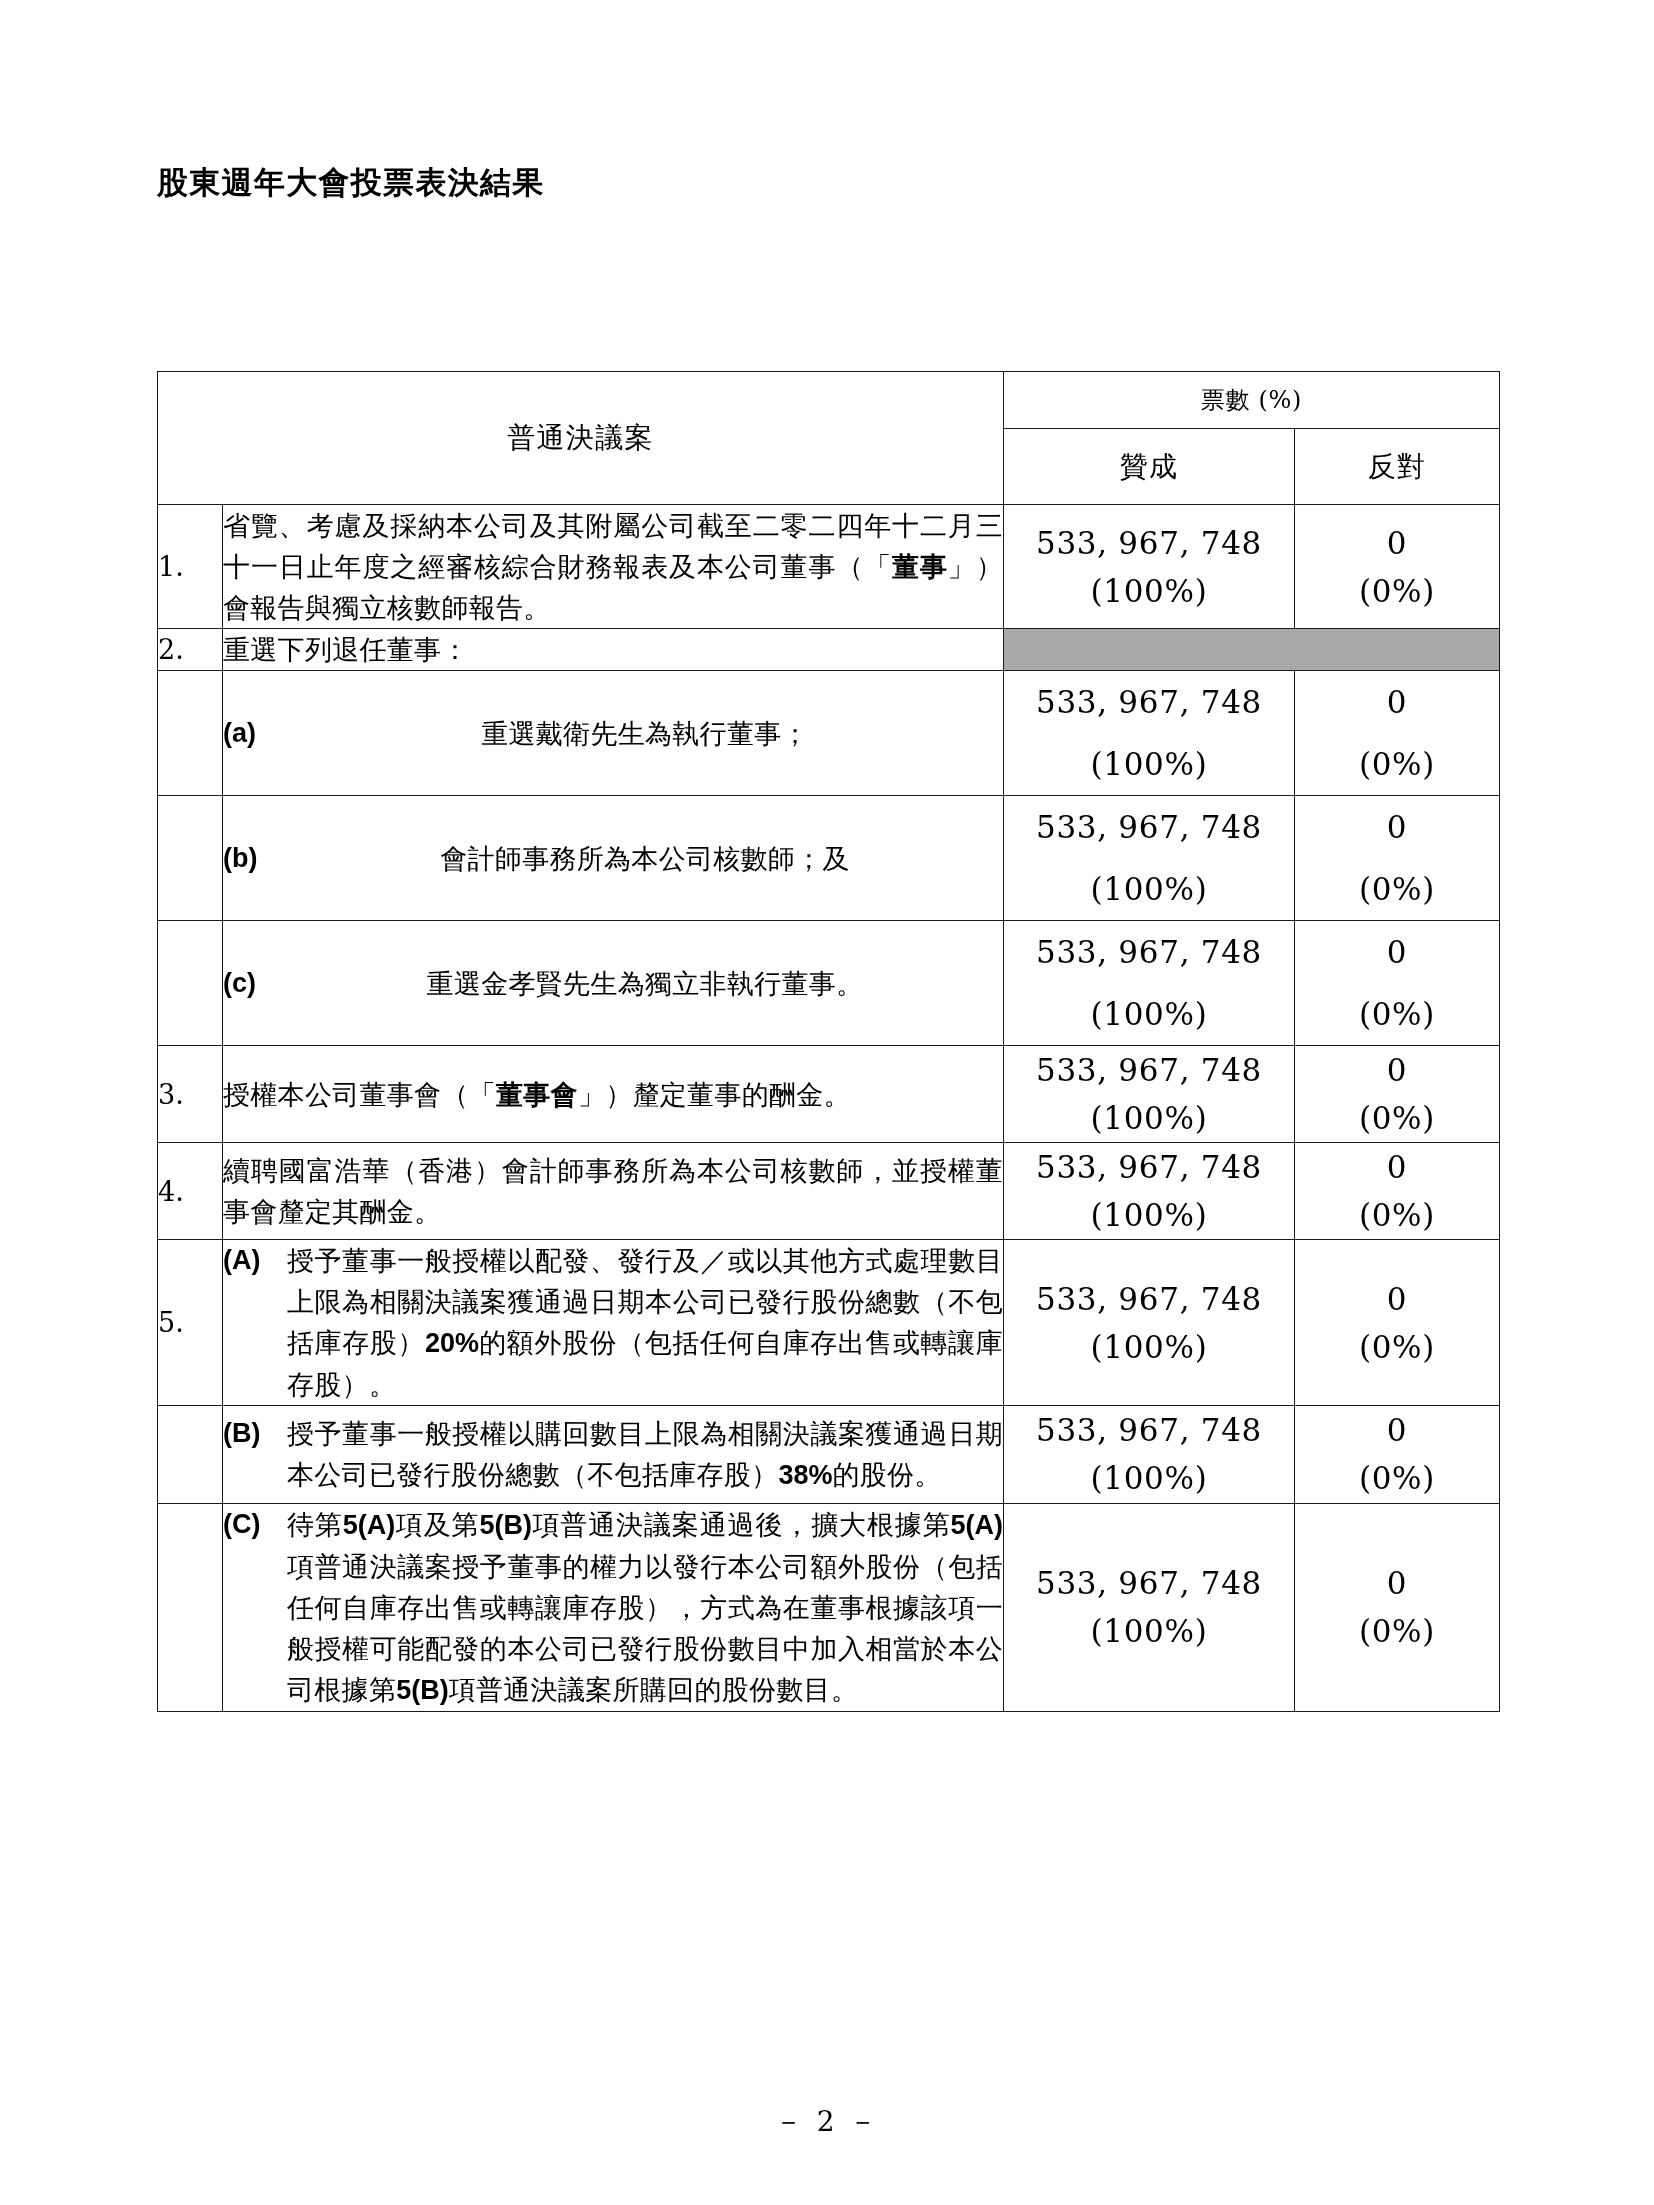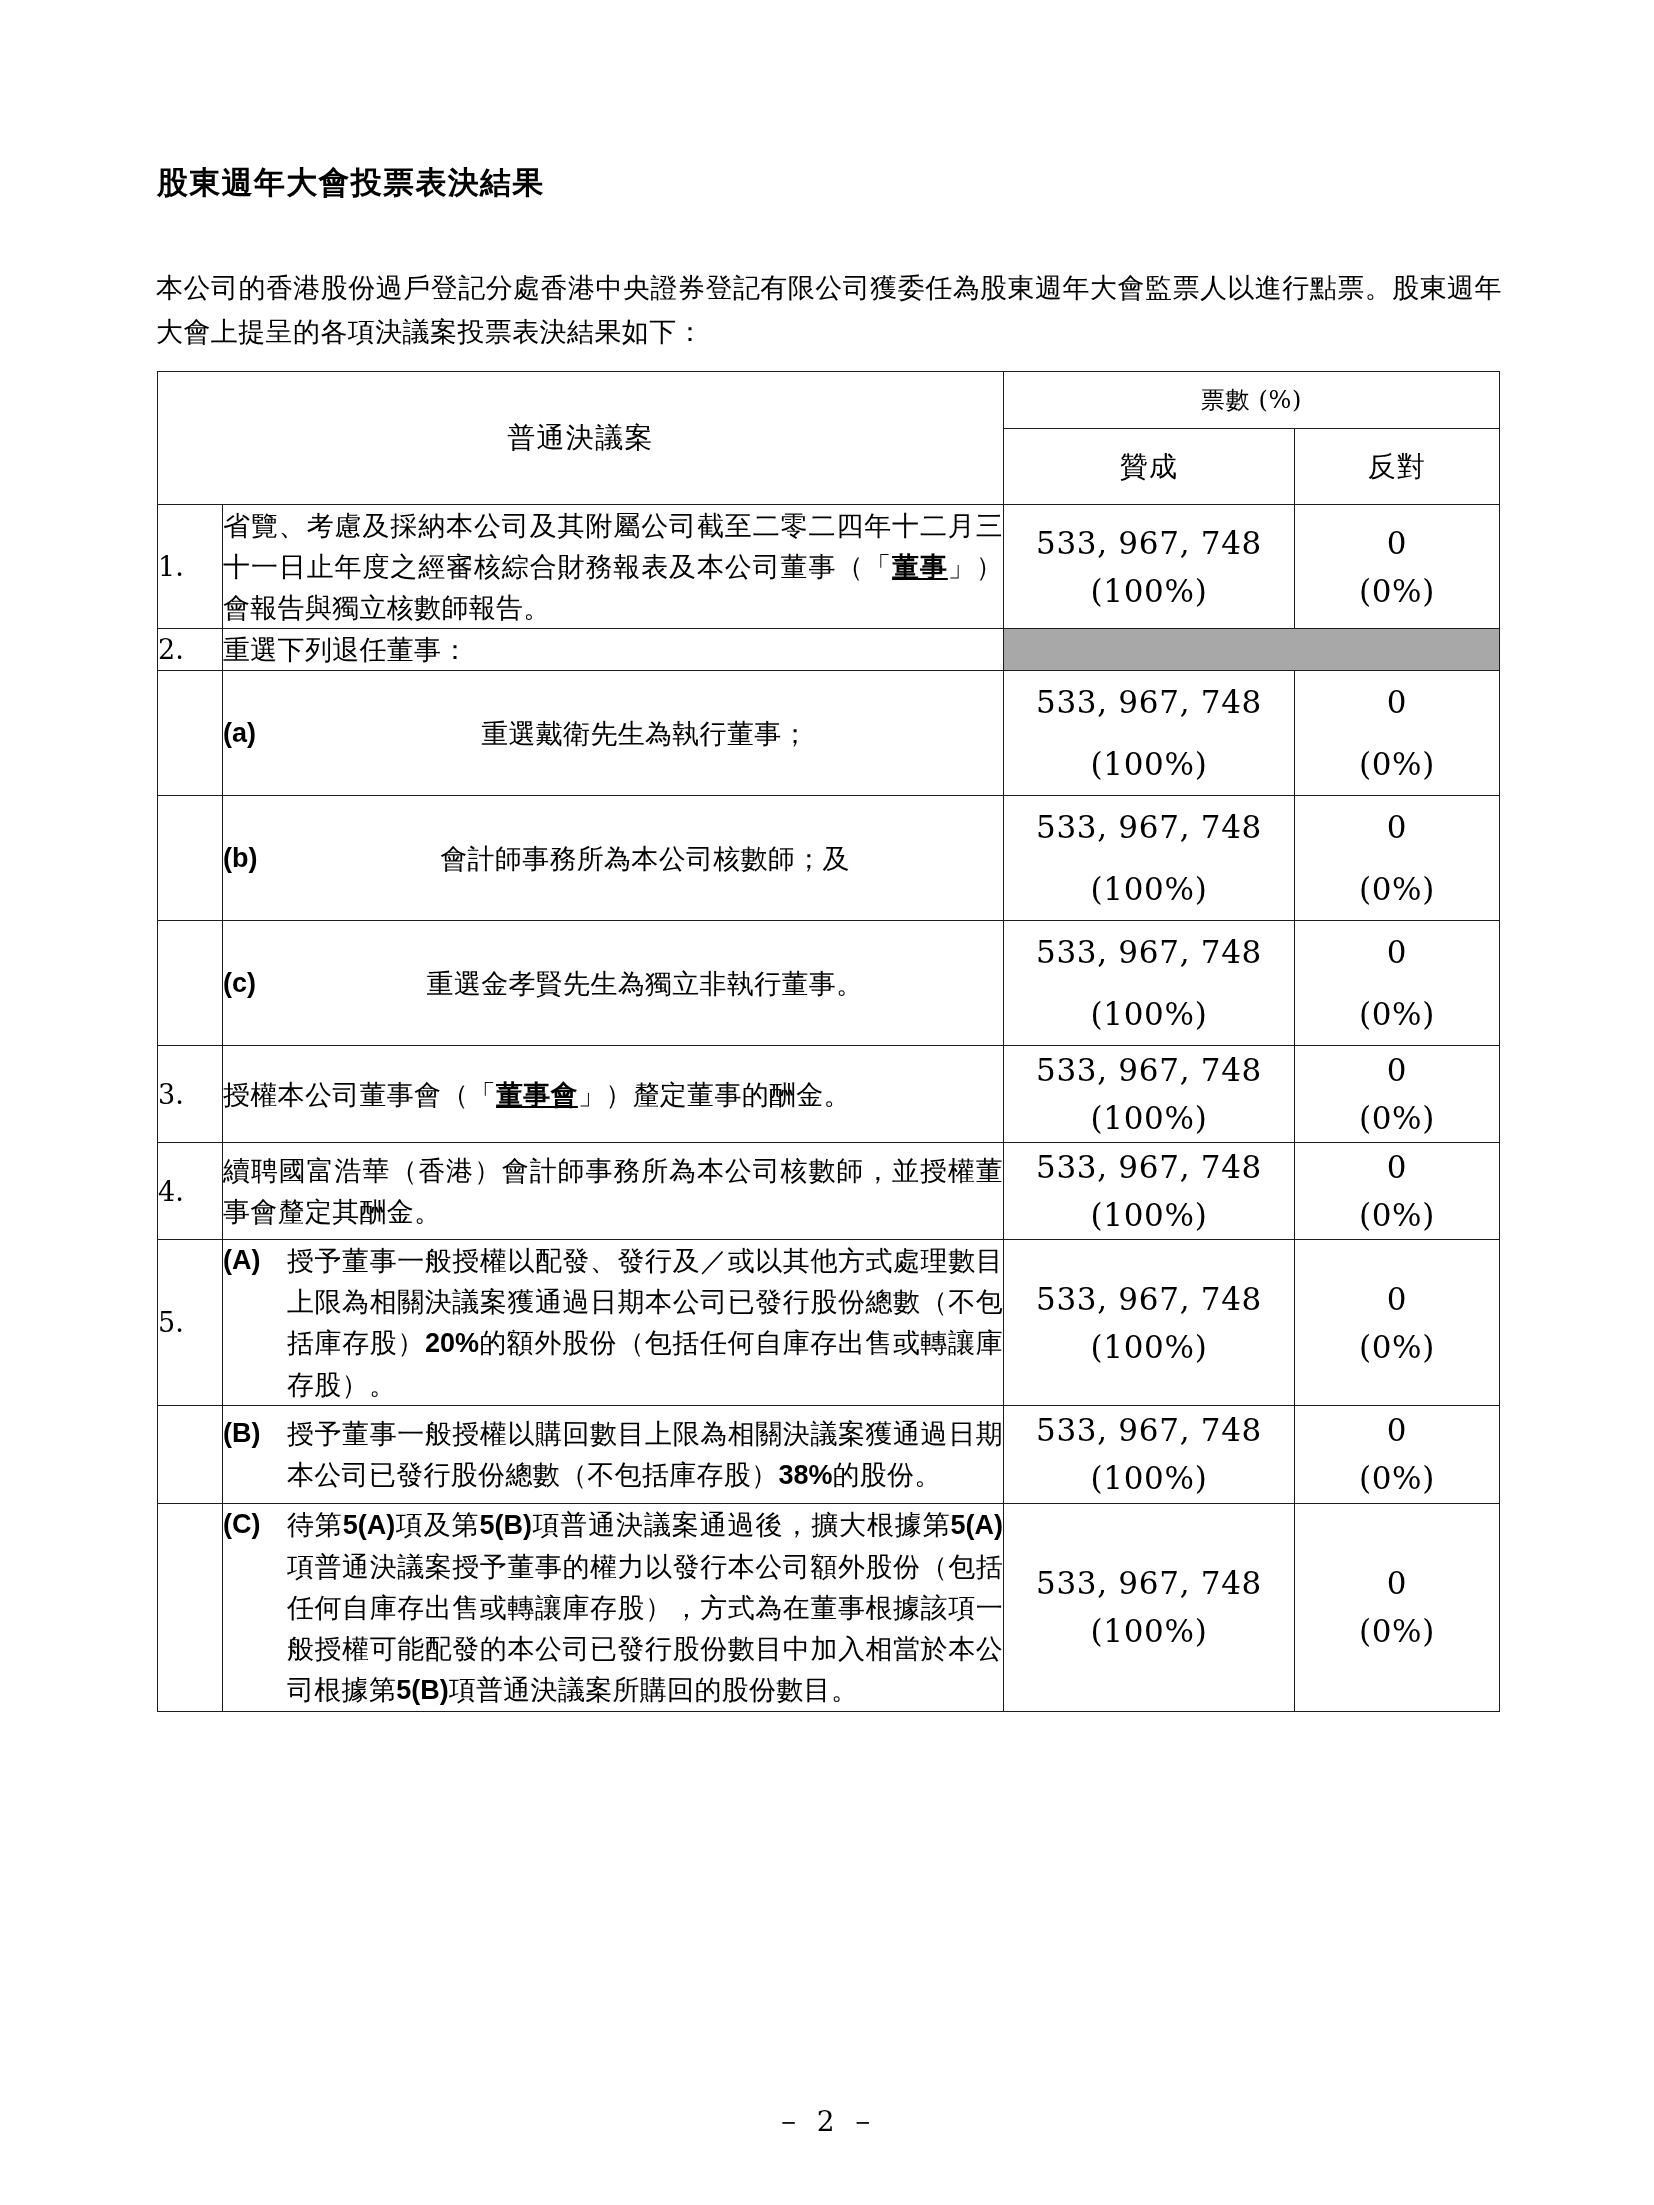--- a/index.html
+++ b/index.html
@@ -145,21 +145,21 @@
     line-height: 1.52;
   }
   .sub-body {
     flex: 1 1 auto;
     text-align: justify;
     text-justify: inter-character;
     line-height: 1.52;
   }
   .sub-body.nojust { text-align: center; }
 
-  b.em { font-weight: bold; text-decoration: underline; }
+  b.em { font-weight: bold; }
   .latin {
     font-family: "Liberation Sans", sans-serif;
     font-weight: bold;
     letter-spacing: 0px;
   }
 
   
   .footer {
     position: absolute;
     left: 0;
@@ -171,21 +171,20 @@
     font-family: "DejaVu Serif", "Liberation Serif", serif;
   }
 </style>
 </head>
 <body>
 
 <div class="page">
 
   <h1 class="doc-title">股東週年大會投票表決結果</h1>
 
-  <p class="intro">本公司的香港股份過戶登記分處香港中央證券登記有限公司獲委任為股東週年大會監票人以進行點票。股東週年大會上提呈的各項決議案投票表決結果如下：</p>
 
   <table class="vote-table">
     <colgroup>
       <col class="c-num">
       <col class="c-res">
       <col class="c-for">
       <col class="c-agn">
     </colgroup>
     <thead>
       <tr>

